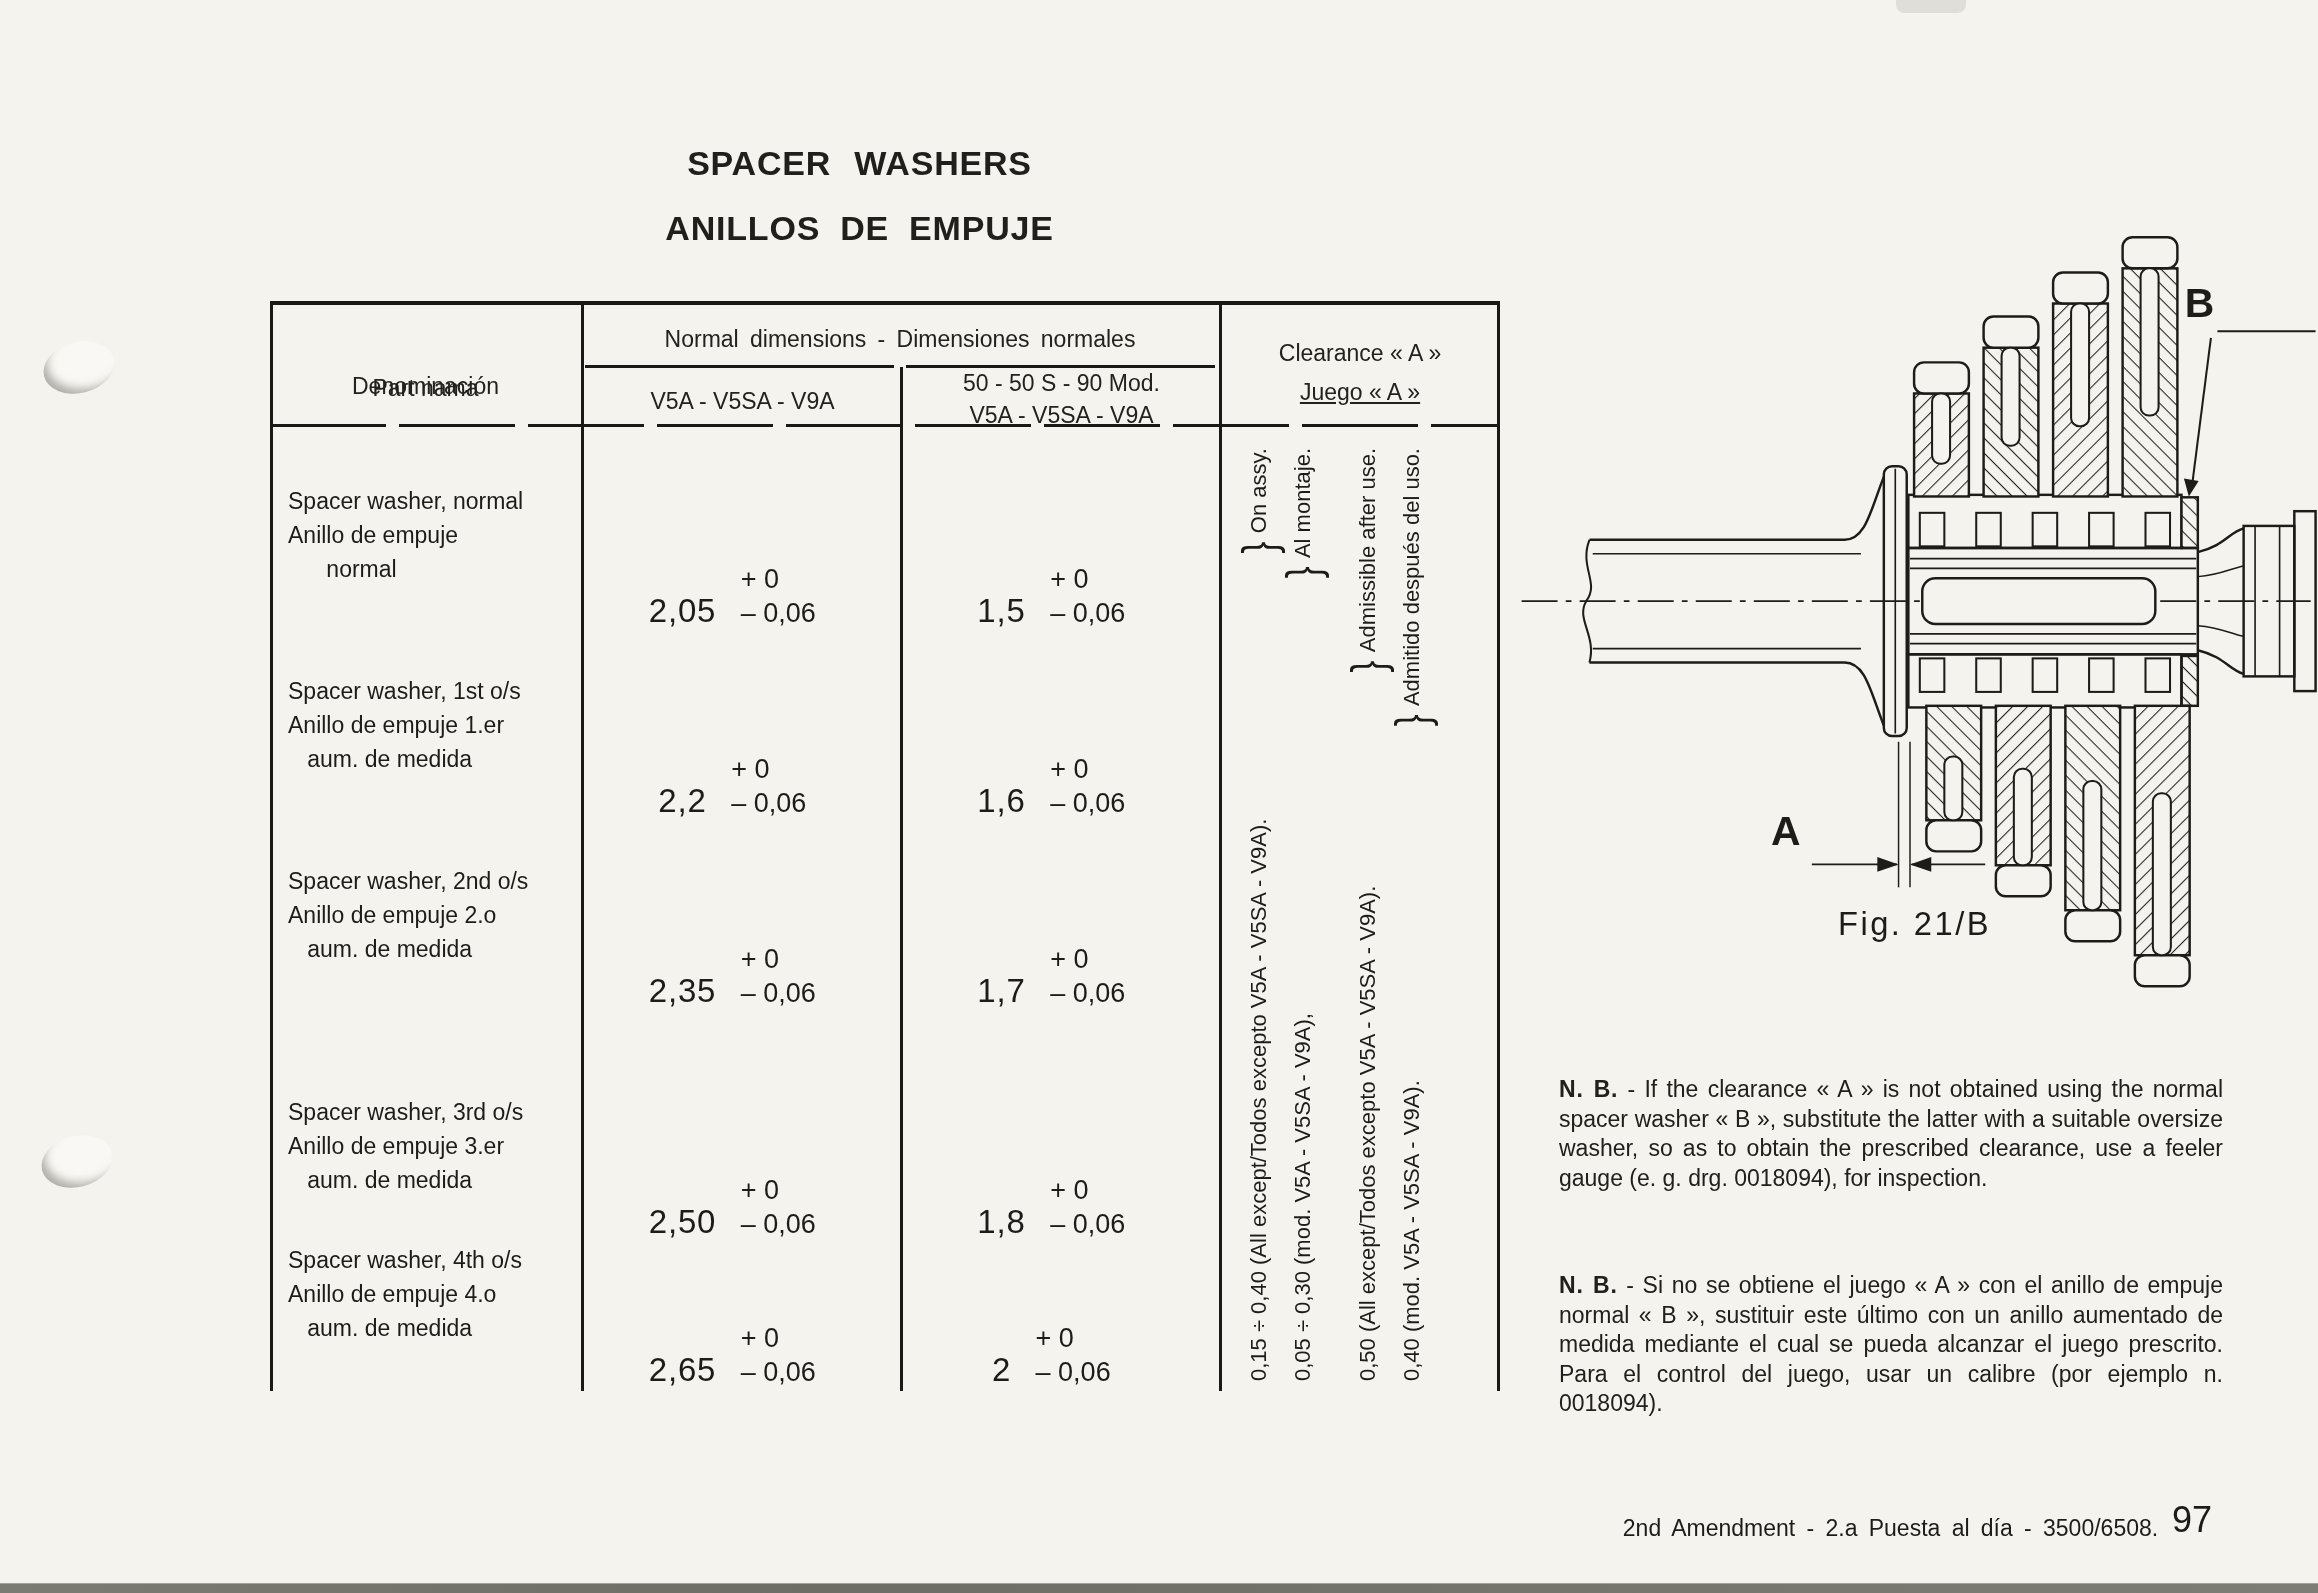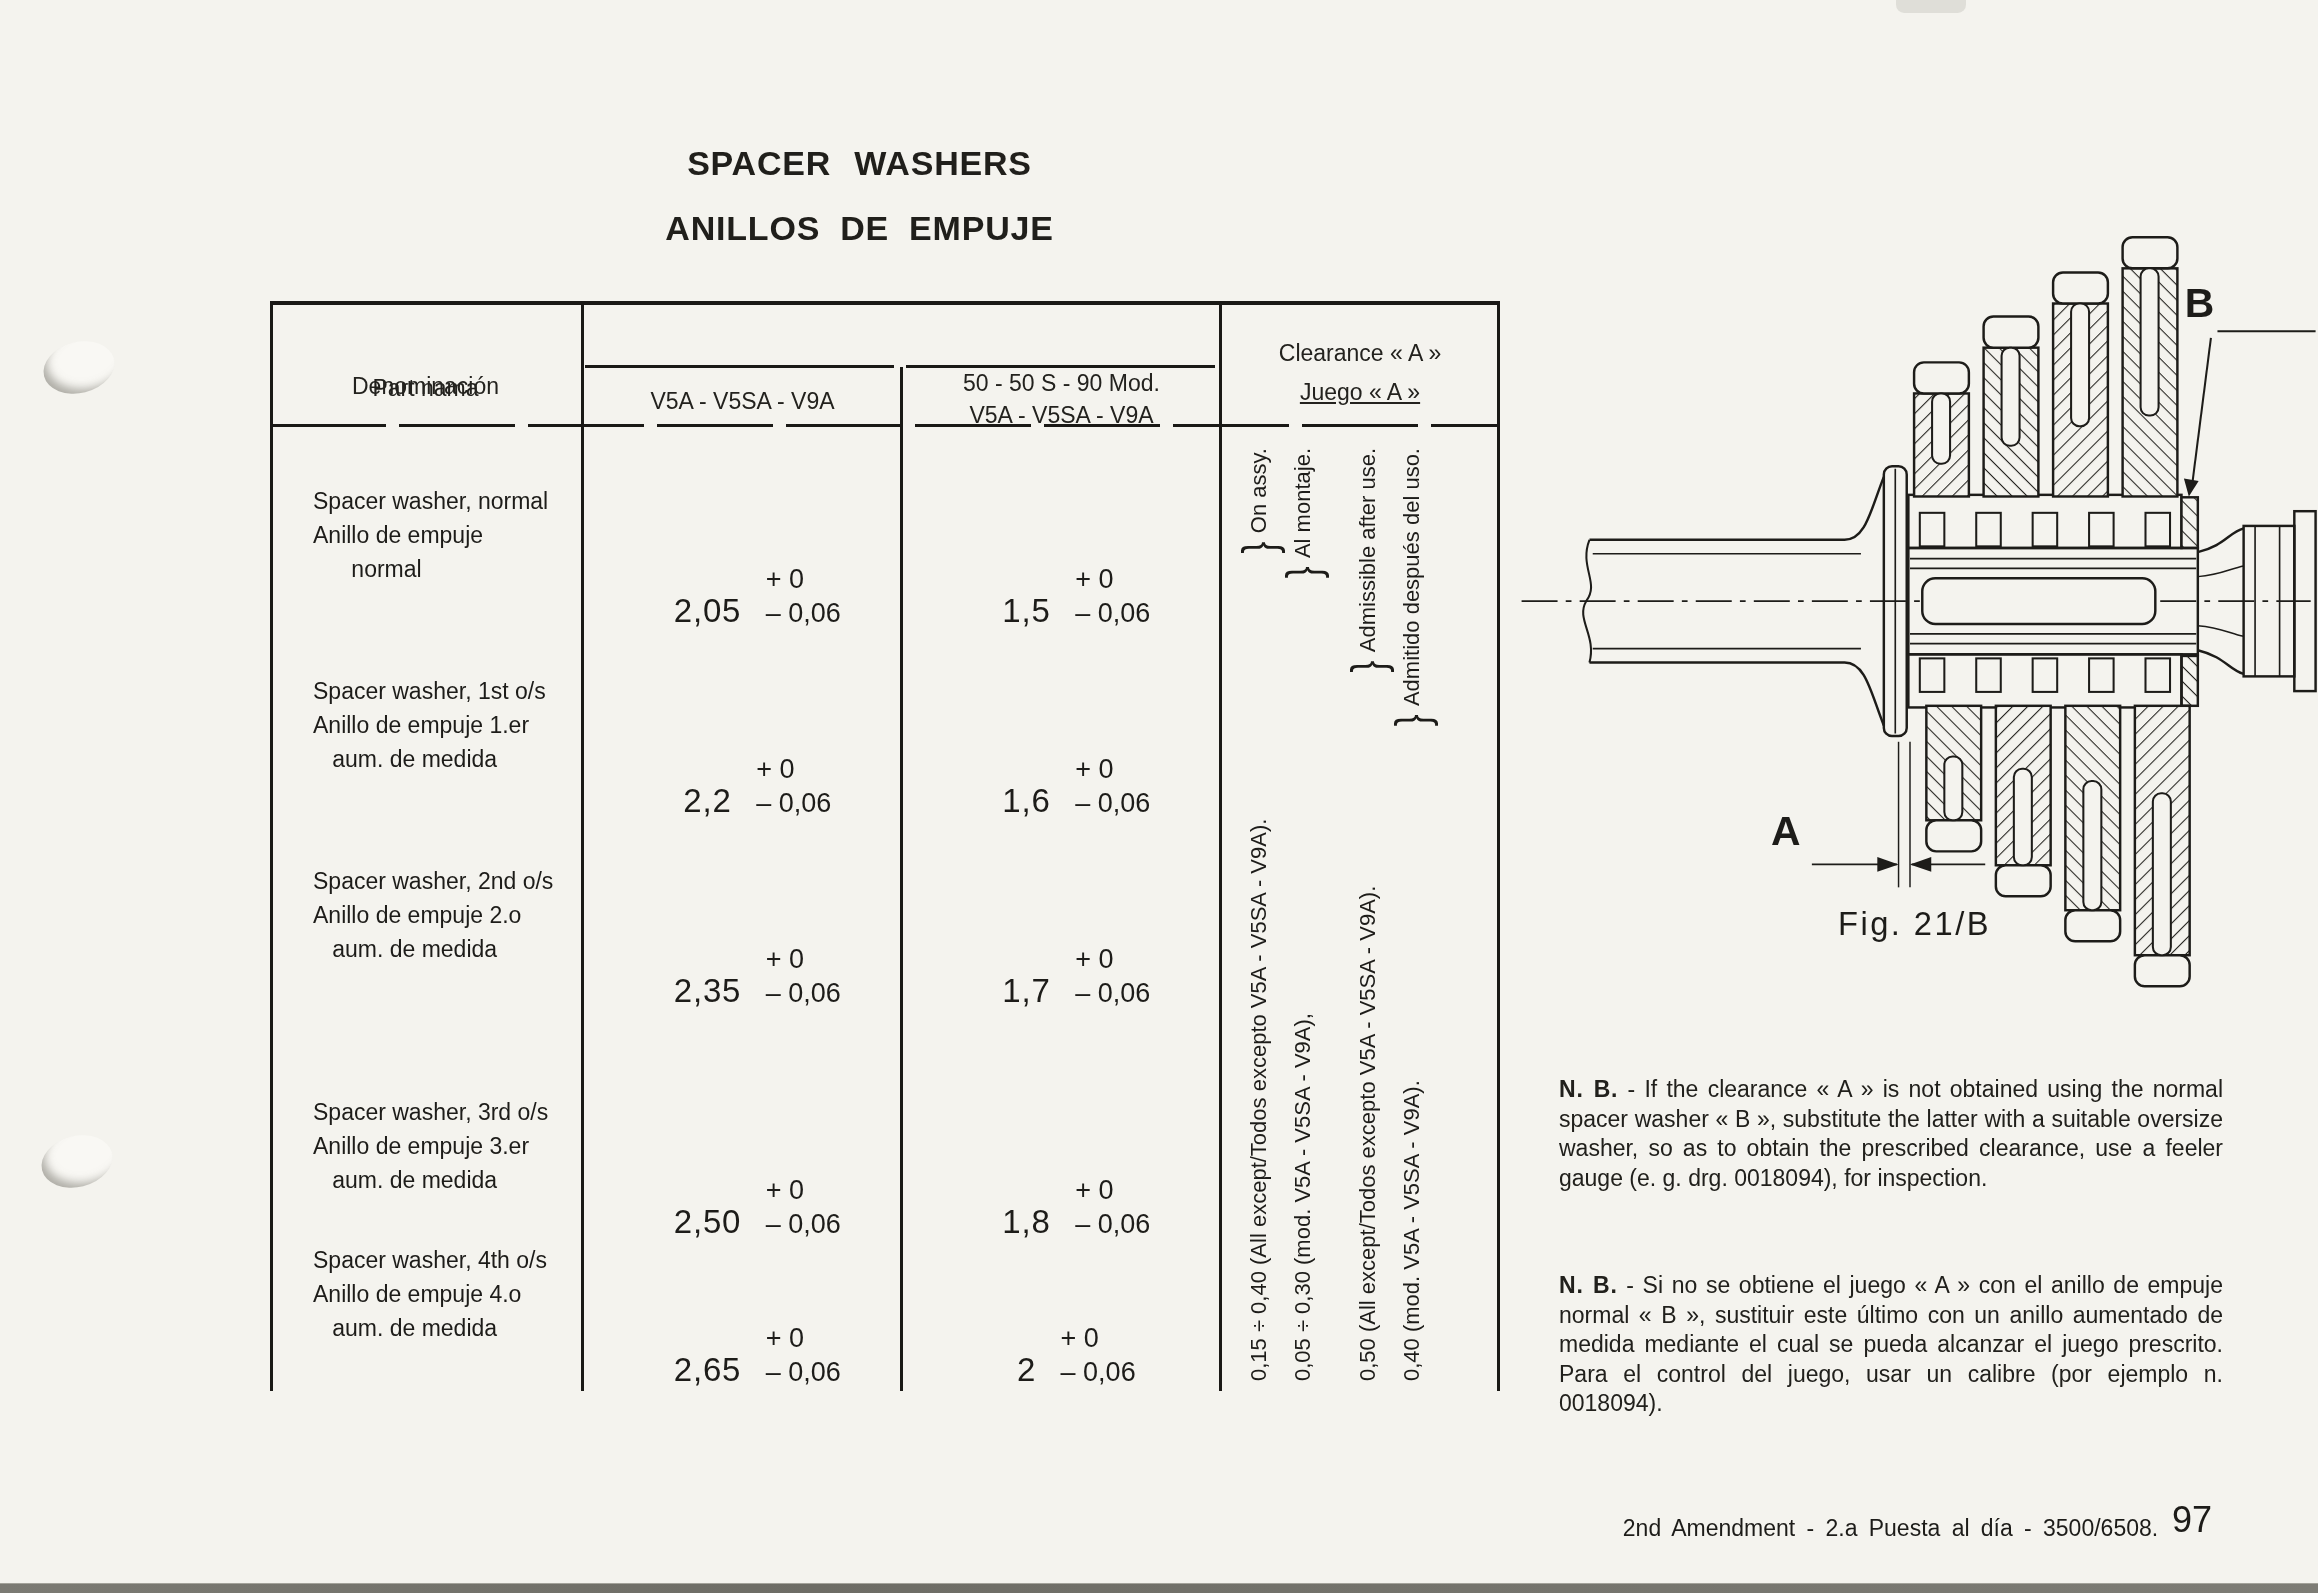--- a/index.html
+++ b/index.html
@@ -32,21 +32,21 @@
   .hcell { position:absolute; text-align:center; font-size:23px; color:#23221e; }
   .h-c1a { left:0; width:311px; top:34px;margin-top:40px; }
   .h-c1b { left:0; width:311px; top:72px; }
   .h-grp { left:311px; width:638px; top:24.5px; word-spacing:4.9px; }
   .h-m1  { left:315px; width:315px; top:87px; }
   .h-m2a { left:634px; width:315px; top:69px; }
   .h-m2b { left:634px; width:315px; top:101px; }
   .h-c4a { left:952px; width:276px; top:39px; }
   .h-c4b { left:952px; width:276px; top:78px;text-decoration:underline; }
 
-  .trow { position:absolute; left:0; width:949px; height:190px;margin-left:25px; }
+  .trow { position:absolute; left:0; width:949px; height:190px; }
   .trow .tname { position:absolute; left:11.5px; top:0; height:100%; width:301px;
     display:flex; align-items:center; }
   .trow .tname .nm { white-space:pre-wrap; font-size:23px; line-height:34px; padding-left:6.5px; }
   .trow .tdim { position:absolute; top:0; height:100%; width:319px;
     display:flex; align-items:flex-end; justify-content:center; transform:translateX(-8.2px); }
   .trow .td1 { left:311px; }
   .trow .td2 { left:630px; }
   .dimval { font-size:33px; letter-spacing:0.8px; }
   .tol { margin-left:24.5px; font-size:27px; line-height:34px; }
   .tol span { display:block; white-space:pre; }
@@ -102,20 +102,21 @@
     <div class="bline rightline"></div>
     <div class="bline v1"></div>
     <div class="bline v2"></div>
     <div class="bline v3"></div>
     <div class="bline gu1"></div>
     <div class="bline gu2"></div>
     <div class="dashsep"></div>
 
     <div class="hcell h-c1a">Part nama</div>
     <div class="hcell h-c1b">Denominación</div>
+    <div class="hcell h-grp">Normal dimensions  -  Dimensiones normales</div>
     <div class="hcell h-m1">V5A - V5SA - V9A</div>
     <div class="hcell h-m2a">50 - 50 S - 90 Mod.</div>
     <div class="hcell h-m2b">V5A - V5SA - V9A</div>
     <div class="hcell h-c4a">Clearance « A »</div>
     <div class="hcell h-c4b">Juego « A »</div>
 
     <div class="trow" style="top:139px">
       <div class="tname">
           <div class="nm">Spacer washer, normal
 Anillo de empuje

